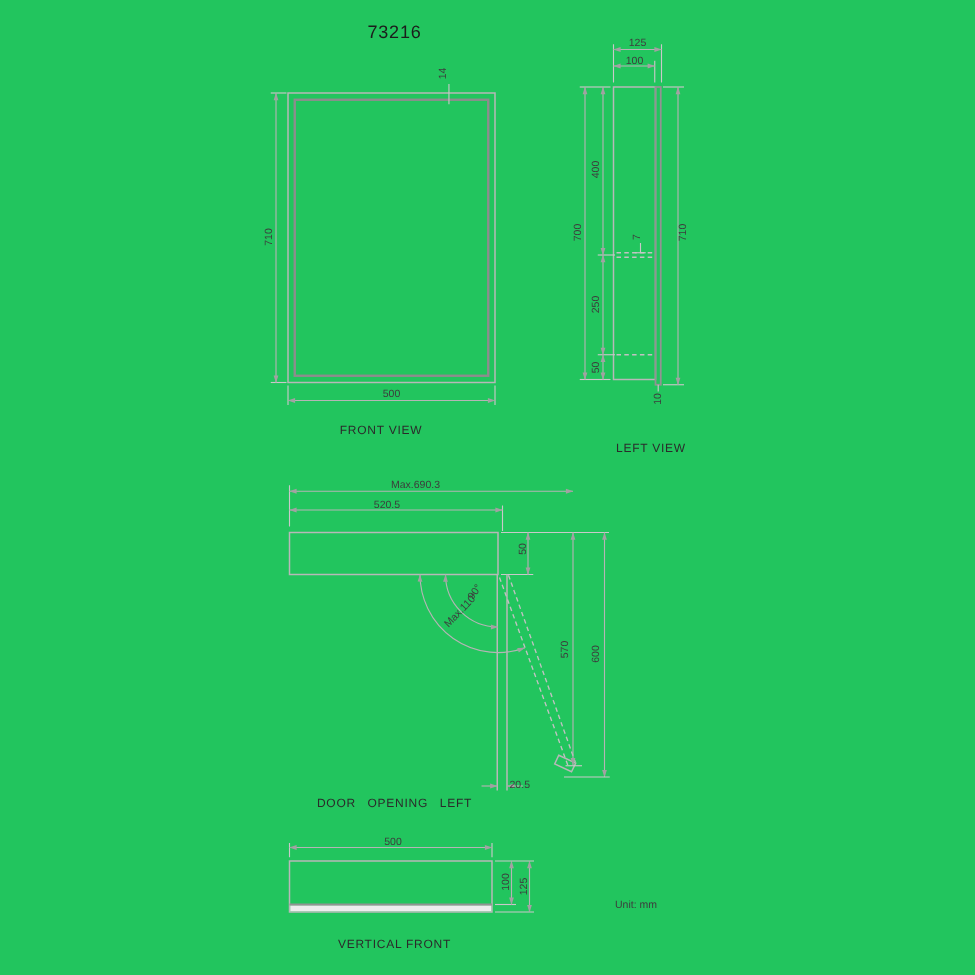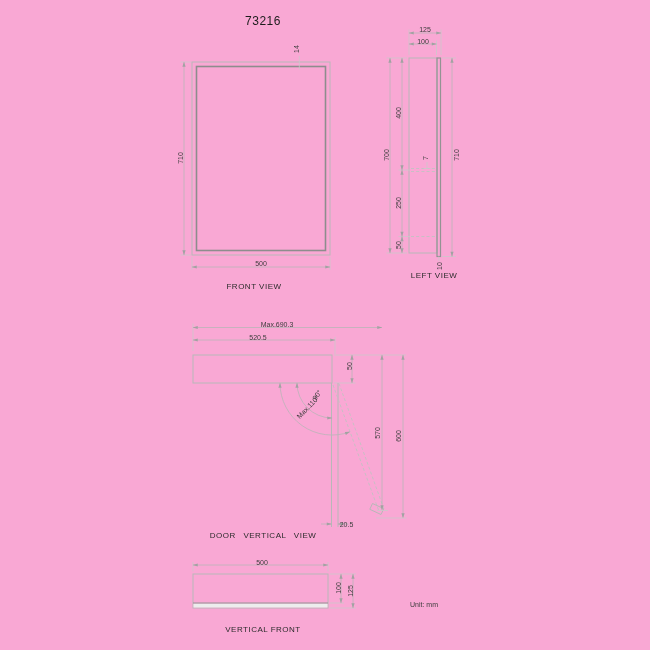--- a/index.html
+++ b/index.html
@@ -1,16 +1,16 @@
 <!DOCTYPE html>
 <html><head>
 <meta charset="utf-8">
 <style>
   html,body{margin:0;padding:0;background:#fff;}
-  .sheet{position:relative;width:650px;height:650px;background:#f9a8d4;overflow:hidden;
+  .sheet{position:relative;width:650px;height:650px;background:#22c55e;overflow:hidden;
          font-family:"Liberation Sans",sans-serif;}
   svg{position:absolute;left:0;top:0;}
   .ln{fill:none;stroke:#b8b8b8;stroke-width:1;}
   .dk{fill:none;stroke:#8d8d8d;stroke-width:1.6;}
   .g{fill:none;stroke:#939393;stroke-width:1.2;}
   .thin{stroke:#c9c9c9;stroke-width:.75;fill:none;}
   .dim{stroke:#b5b5b5;stroke-width:.75;fill:none;}
   .dash{stroke:#c2c2c2;stroke-width:.9;fill:none;stroke-dasharray:3 2.2;}
   .lbl{position:absolute;font-size:7px;color:#3d3d3d;white-space:nowrap;line-height:1;
        transform:translate(-50%,-50%);}
@@ -119,31 +119,31 @@
 
   <span class="lbl" style="left:425px;top:29px">125</span>
   <span class="lbl" style="left:423px;top:40.5px">100</span>
   <span class="lbl rot" style="left:386px;top:155px">700</span>
   <span class="lbl rot" style="left:456px;top:155px">710</span>
   <span class="lbl rot" style="left:398px;top:113px">400</span>
   <span class="lbl rot" style="left:398px;top:203px">250</span>
   <span class="lbl rot" style="left:398px;top:245px">50</span>
   <span class="lbl rot" style="left:425px;top:158px">7</span>
   <span class="lbl rot" style="left:438.5px;top:266px">10</span>
-  <span class="cap" style="left:434px;top:276px">LEFT VIEW</span>
+  <span class="cap" style="left:434px;top:299px">LEFT VIEW</span>
 
   <span class="lbl" style="left:277px;top:324px">Max.690.3</span>
   <span class="lbl" style="left:258px;top:336.5px">520.5</span>
   <span class="lbl rot" style="left:349px;top:366px">50</span>
   <span class="lbl" style="left:317px;top:395px;transform:translate(-50%,-50%) rotate(-55deg)">90°</span>
   <span class="lbl" style="left:308px;top:407px;transform:translate(-50%,-50%) rotate(-46deg)">Max.110°</span>
   <span class="lbl rot" style="left:377px;top:433px">570</span>
   <span class="lbl rot" style="left:397.5px;top:436px">600</span>
   <span class="lbl" style="left:346.5px;top:523.5px">20.5</span>
-  <span class="cap" style="left:263px;top:536px;word-spacing:5px">DOOR VERTICAL VIEW</span>
+  <span class="cap" style="left:263px;top:536px;word-spacing:5px">DOOR OPENING LEFT</span>
 
   <span class="lbl" style="left:262px;top:561.5px">500</span>
   <span class="lbl rot" style="left:337.5px;top:588px">100</span>
   <span class="lbl rot" style="left:350px;top:591px">125</span>
   <span class="cap" style="left:263px;top:630px">VERTICAL FRONT</span>
 
   <span class="lbl" style="left:424px;top:604px">Unit: mm</span>
 </div>
 
 </body></html>

